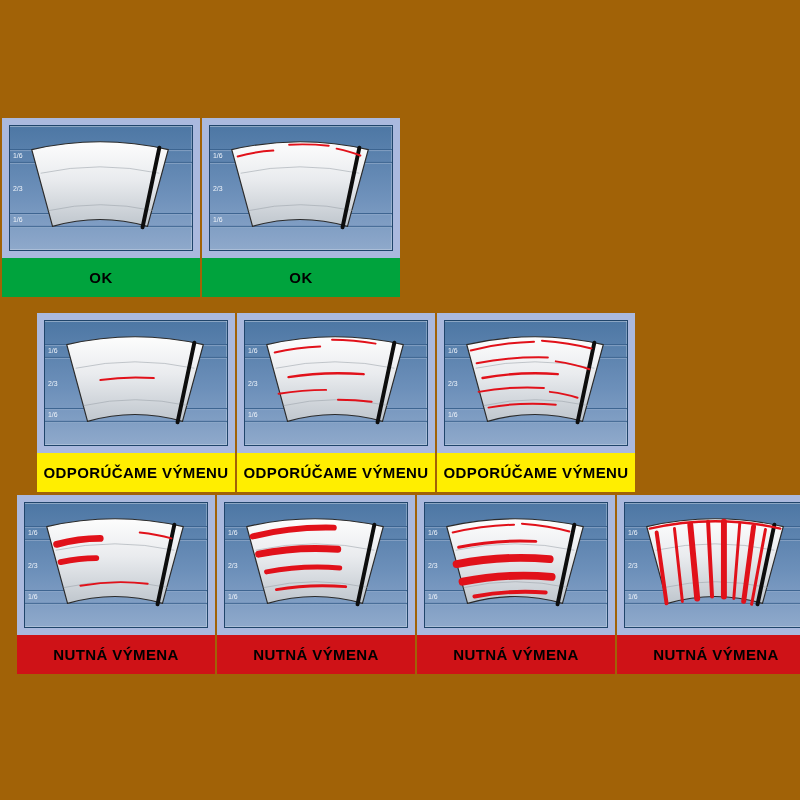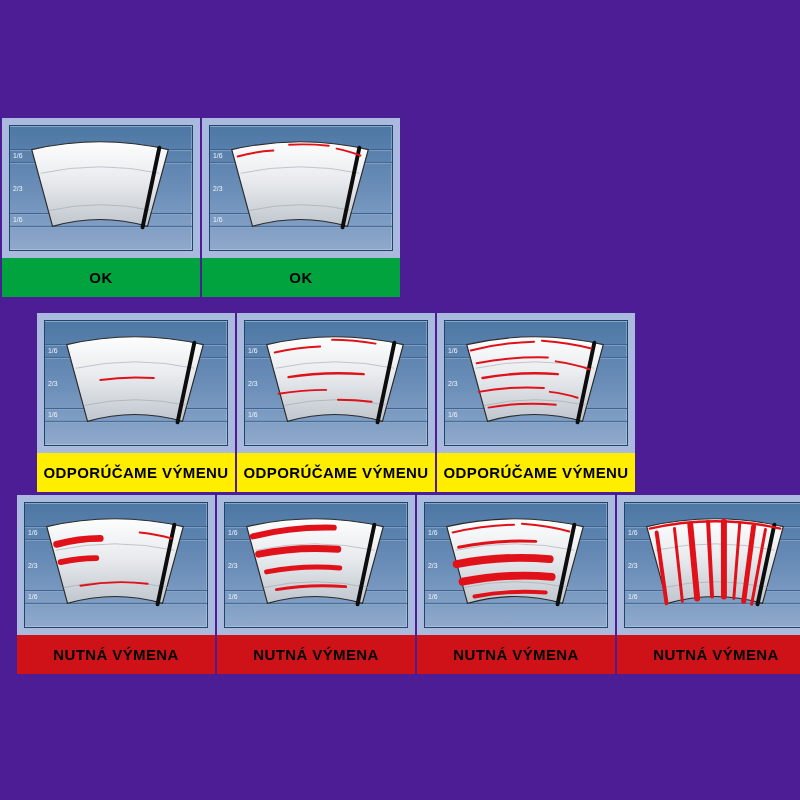--- a/index.html
+++ b/index.html
@@ -3,21 +3,21 @@
 <meta charset="utf-8">
 <style>
   * { margin:0; padding:0; box-sizing:border-box; }
   html,body { width:800px; height:800px; }
   body {
     background:#ffffff;
     font-family:"Liberation Sans", sans-serif;
     position:relative;
     overflow:hidden;
   }
-  .stage { position:absolute; inset:0; background:#4c1d95; }
+  .stage { position:absolute; inset:0; background:#a16207; }
   .row { position:absolute; display:flex; gap:2px; }
   #row-ok        { top:118px; left:2px; }
   #row-recommend { top:313px; left:2px;padding-left:35px; }
   #row-required  { top:495px; left:17px; }
   .cell { width:198px; display:flex; flex-direction:column; }
   .panel-frame {
     background:#aab9de;
     height:140px;
     padding:7px;
   }

